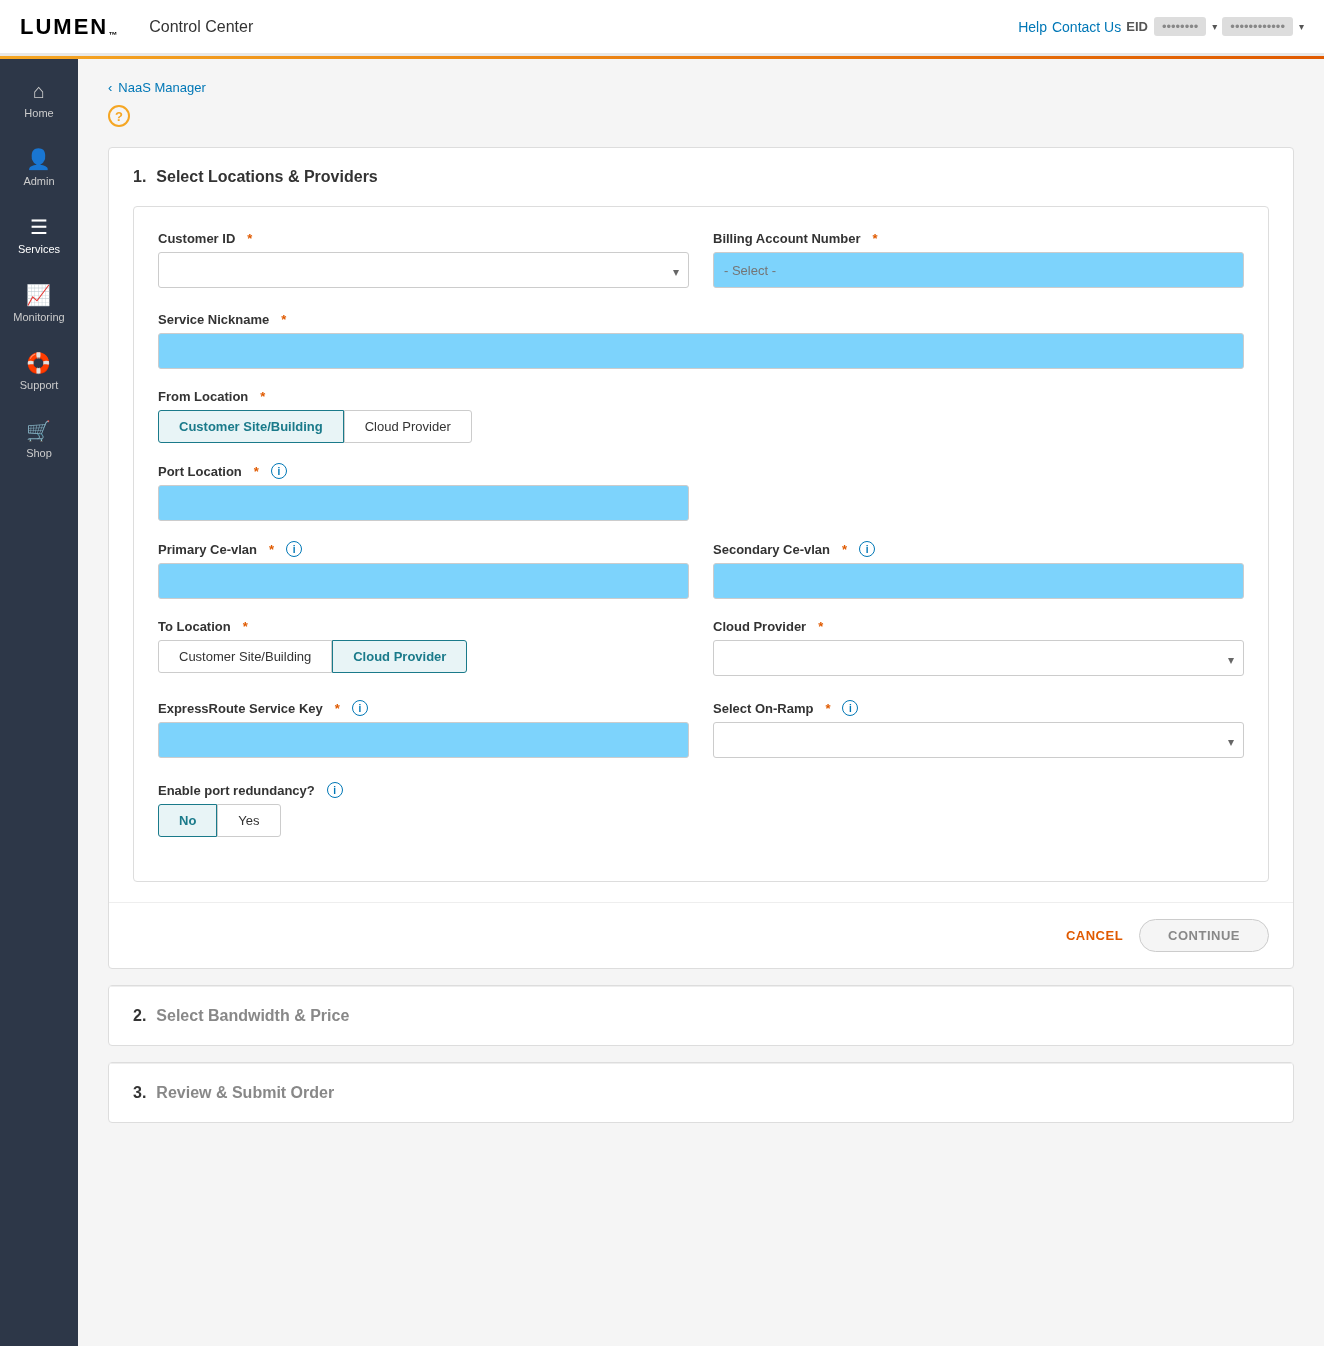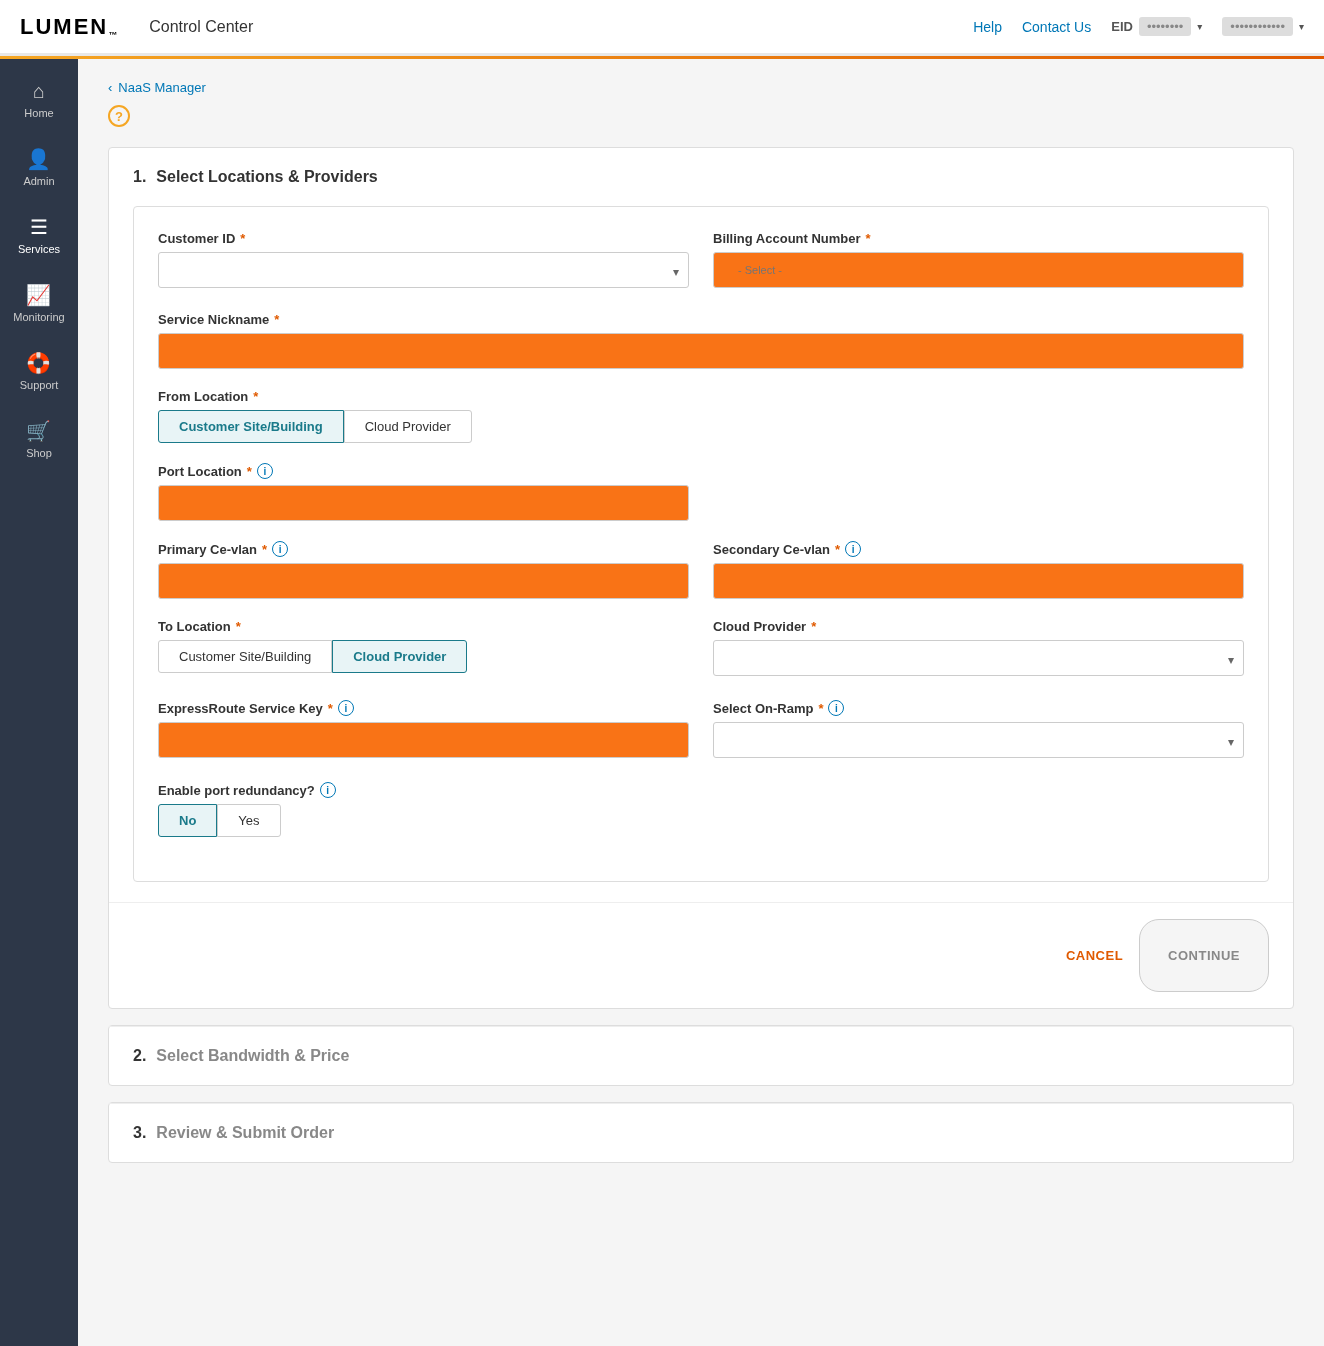--- a/index.html
+++ b/index.html
@@ -36,21 +36,21 @@
     .logo span { color: #000; }
     .logo .tm { font-size: 9px; vertical-align: super; }
     .nav-title {
       font-size: 16px;
       color: #333;
       flex: 1;
     }
     .nav-right {
       display: flex;
       align-items: center;
-      gap: 20px;
+      gap: 5px;
     }
     .nav-link {
       color: #0077b6;
       text-decoration: none;
       font-size: 14px;
     }
     .eid-section {
       display: flex;
       align-items: center;
       gap: 6px;
@@ -184,46 +184,46 @@
     .form-group.full { flex: 1 1 100%; }
     .form-group.half { flex: 0 0 calc(50% - 12px); }
 
     .form-label {
       font-size: 13px;
       font-weight: 600;
       color: #333;
       margin-bottom: 6px;
       display: flex;
       align-items: center;
-      gap: 5px;
+      gap: 12px;
     }
     .required { color: #e05a00; }
     .info-circle {
       width: 16px; height: 16px;
       border: 1.5px solid #0077b6;
       border-radius: 50%;
       display: inline-flex;
       align-items: center;
       justify-content: center;
       font-size: 10px;
       color: #0077b6;
       cursor: pointer;
       font-weight: bold;
     }
 
     
     .form-input {
       border: 1px solid #ccc;
       border-radius: 3px;
-      padding: 8px 24px;
-      font-size: 11px;
+      padding: 8px 10px;
+      font-size: 13px;
       color: #333;
       width: 100%;
       height: 36px;
-      background: #f97316;
+      background: #7dd3fc;
     }
 
     .form-select-wrapper {
       position: relative;
     }
     .form-select {
       width: 100%;
       border: 1px solid #ccc;
       border-radius: 3px;
       padding: 24px 30px 8px 10px;
@@ -281,21 +281,21 @@
       color: #e05a00;
       font-size: 13px;
       font-weight: bold;
       cursor: pointer;
       letter-spacing: 0.5px;
     }
     .btn-continue {
       background: #f5f5f5;
       border: 1px solid #ccc;
       border-radius: 20px;
-      padding: 28px 28px;
+      padding: 8px 28px;
       font-size: 13px;
       font-weight: bold;
       color: #888;
       cursor: pointer;
       letter-spacing: 0.5px;
     }
 
     
     .collapsed-section {
       padding: 20px 24px;

